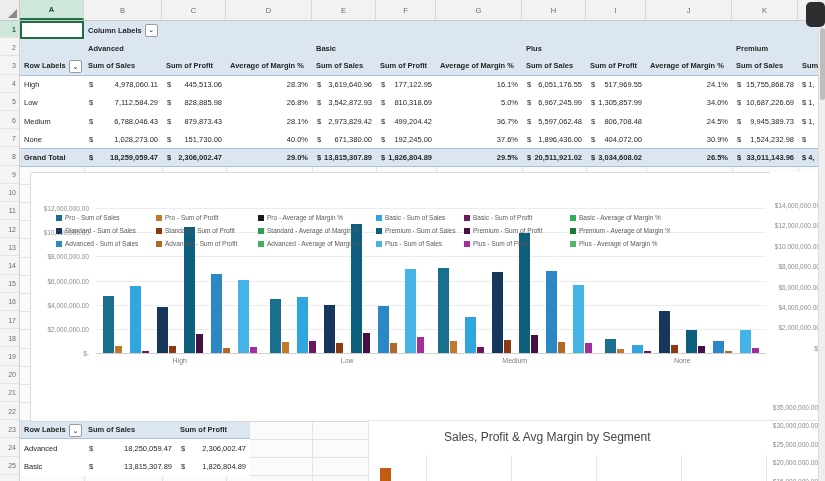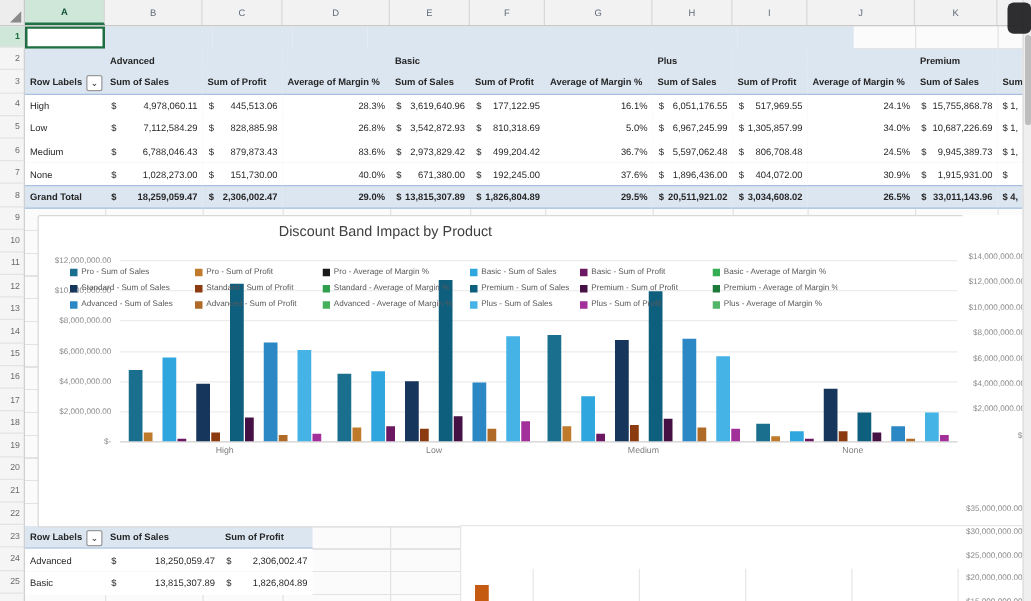--- a/index.html
+++ b/index.html
@@ -131,20 +131,24 @@
       <div class="rownum" style="height:17.2px;margin-bottom:1px">21</div>
       <div class="rownum" style="height:17.2px;margin-bottom:1px">22</div>
       <div class="rownum" style="height:17.2px;margin-bottom:1px">23</div>
       <div class="rownum" style="height:17.2px;margin-bottom:1px">24</div>
       <div class="rownum" style="height:17.2px;margin-bottom:1px">25</div>
     </div>
 
   <div id="pivotTop">
       <div class="prow">
         <div class="cell selcell" style="width:64px"></div>
+        <div class="cell blue bold lbl" style="width:142px">
+          <div>Column Labels</div>
+          <div class="ddbtn">⌄</div>
+        </div>
         <div class="cell blue" style="width:86px"></div>
         <div class="cell blue" style="width:64px"></div>
         <div class="cell blue" style="width:60px"></div>
         <div class="cell blue" style="width:86px"></div>
         <div class="cell blue" style="width:64px"></div>
         <div class="cell blue" style="width:60px"></div>
         <div class="cell blue" style="width:86px"></div>
         <div class="cell blue" style="width:66px"></div>
         <div class="cell blue" style="width:27px"></div>
       </div>
@@ -252,21 +256,21 @@
       <div class="prow">
         <div class="cell white lbl" style="width:64px">Medium</div>
         <div class="cell white money" style="width:78px">
           <span>$</span>
           <span>6,788,046.43</span>
         </div>
         <div class="cell white money" style="width:64px">
           <span>$</span>
           <span>879,873.43</span>
         </div>
-        <div class="cell white pct" style="width:86px">83.6%</div>
+        <div class="cell white pct" style="width:86px">28.1%</div>
         <div class="cell white money" style="width:64px">
           <span>$</span>
           <span>2,973,829.42</span>
         </div>
         <div class="cell white money" style="width:60px">
           <span>$</span>
           <span>499,204.42</span>
         </div>
         <div class="cell white pct" style="width:86px">36.7%</div>
         <div class="cell white money" style="width:64px">
@@ -308,21 +312,21 @@
           <span>$</span>
           <span>1,896,436.00</span>
         </div>
         <div class="cell white money" style="width:60px">
           <span>$</span>
           <span>404,072.00</span>
         </div>
         <div class="cell white pct" style="width:86px">30.9%</div>
         <div class="cell white money" style="width:66px">
           <span>$</span>
-          <span>1,915,931.00</span>
+          <span>1,524,232.98</span>
         </div>
         <div class="cell white lbl" style="width:27px">$</div>
       </div>
       <div class="prow">
         <div class="cell blue gt-border lbl bold" style="width:64px">Grand Total</div>
         <div class="cell blue gt-border money bold" style="width:78px">
           <span>$</span>
           <span>18,259,059.47</span>
         </div>
         <div class="cell blue gt-border money bold" style="width:64px">
@@ -350,21 +354,20 @@
         <div class="cell blue gt-border pct bold" style="width:86px">26.5%</div>
         <div class="cell blue gt-border money bold" style="width:66px">
           <span>$</span>
           <span>33,011,143.96</span>
         </div>
         <div class="cell blue gt-border lbl bold" style="width:27px">$ 4,</div>
       </div>
     </div>
 
   <div id="chart1">
-    <div id="c1title">Discount Band Impact by Product</div>
     <div id="c1plot"></div>
   <div class="gline" style="top:35.0px"></div>
       <div class="tick ltick" style="top:31.0px">$12,000,000.00</div>
       <div class="gline" style="top:59.2px"></div>
       <div class="tick ltick" style="top:55.2px">$10,000,000.00</div>
       <div class="gline" style="top:83.3px"></div>
       <div class="tick ltick" style="top:79.3px">$8,000,000.00</div>
       <div class="gline" style="top:107.5px"></div>
       <div class="tick ltick" style="top:103.5px">$6,000,000.00</div>
       <div class="gline" style="top:131.7px"></div>
@@ -546,20 +549,21 @@
           <span>13,815,307.89</span>
         </div>
         <div class="cell white money" style="width:74px">
           <span>$</span>
           <span>1,826,804.89</span>
         </div>
       </div>
     </div>
 
   <div id="chart2">
+    <div id="c2title">Sales, Profit &amp; Avg Margin by Segment</div>
     <div id="c2bar" style="background: rgb(197, 90, 17);"></div>
   <div class="vgl2" style="left:57px"></div>
       <div class="vgl2" style="left:142px"></div>
       <div class="vgl2" style="left:227px"></div>
       <div class="vgl2" style="left:312px"></div>
       <div class="vgl2" style="left:397px"></div>
     </div>
   <div id="c2ticks">
       <div class="c2tick" style="top:403.0px">$35,000,000.00</div>
       <div class="c2tick" style="top:421.4px">$30,000,000.00</div>

